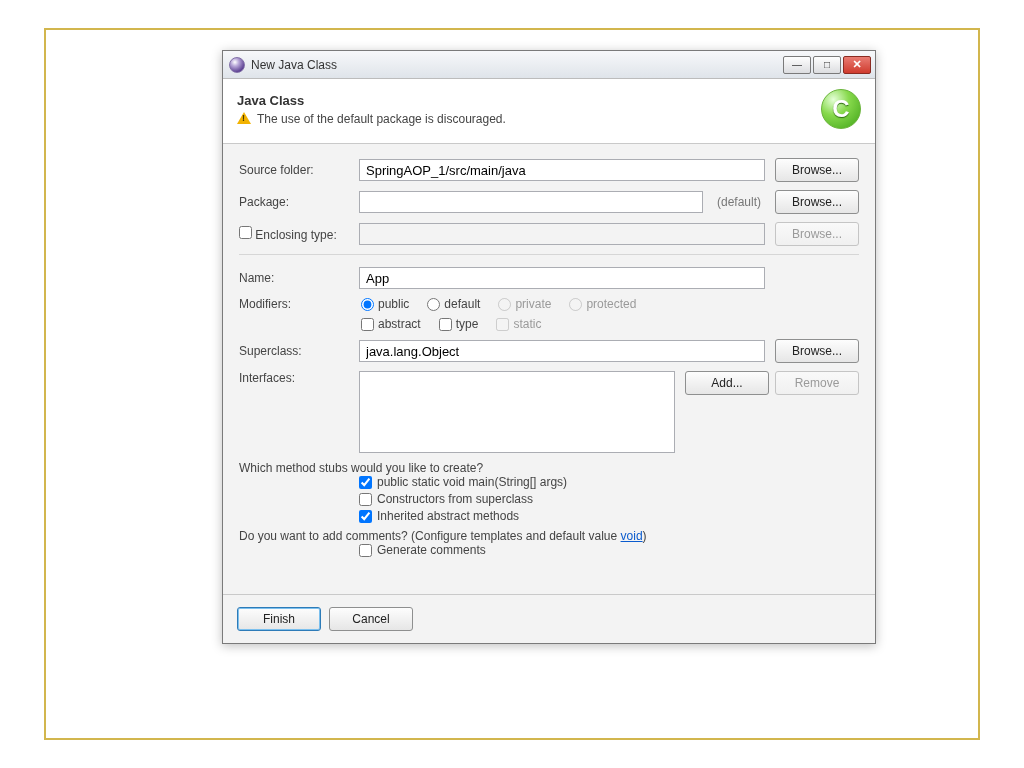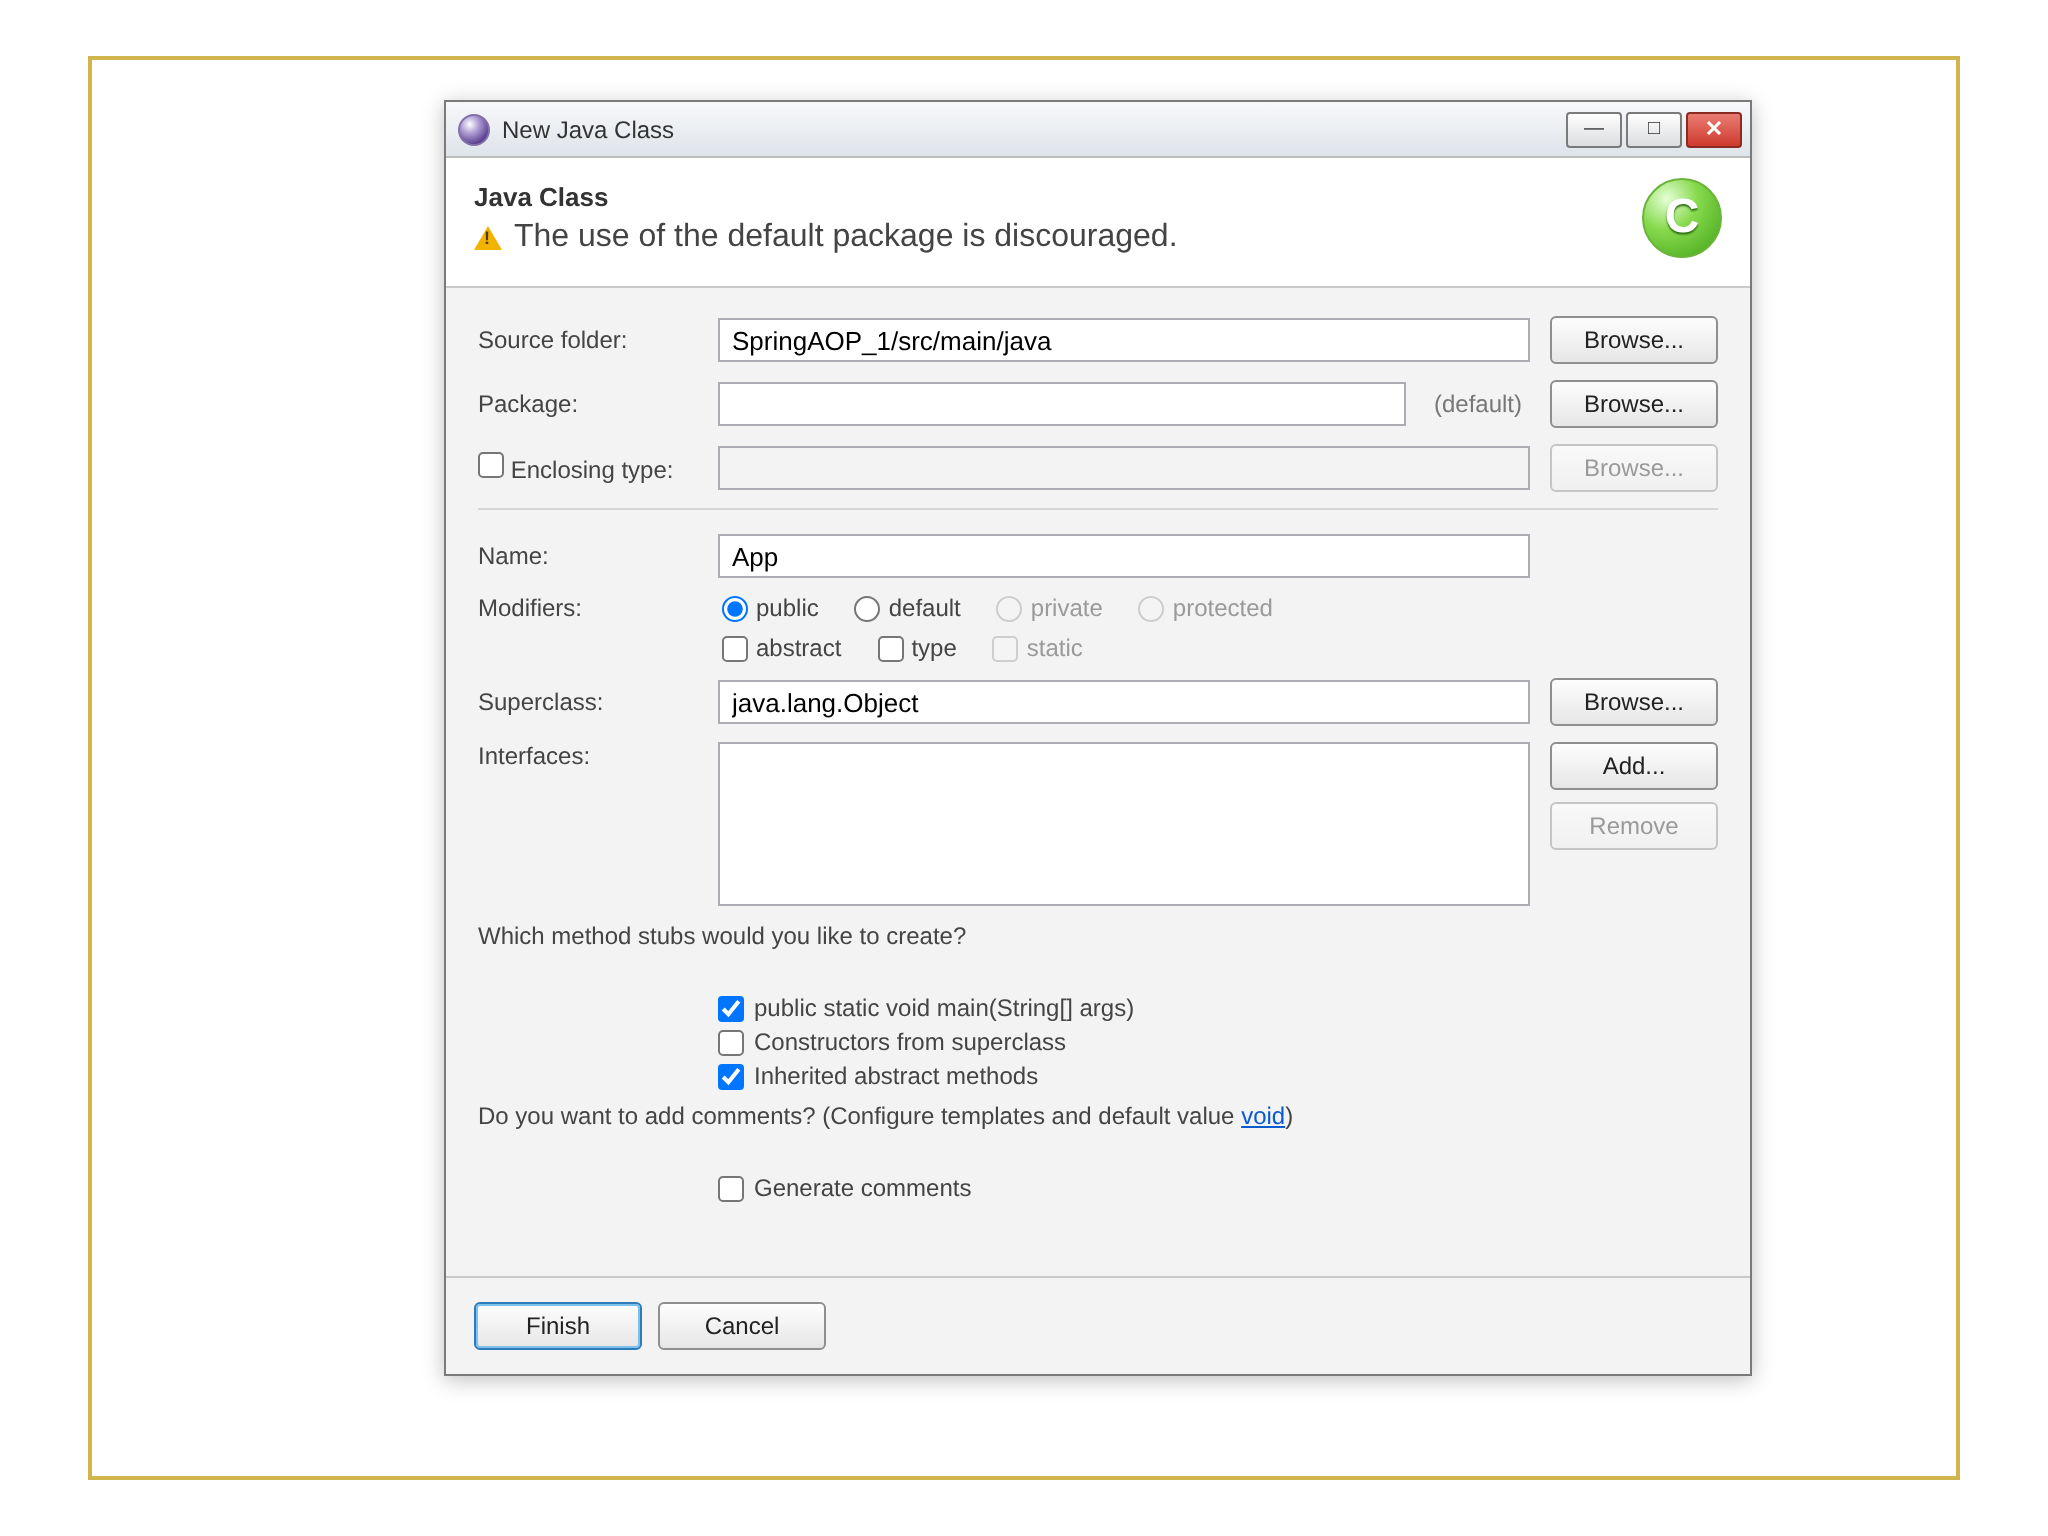--- a/index.html
+++ b/index.html
@@ -61,21 +61,21 @@
   }
   .banner {
     background: #fff;
     padding: 10px 14px 14px 14px;
     border-bottom: 1px solid #c9c9c9;
     display: flex;
     align-items: center;
   }
   .banner-left { flex: 1; }
   .banner-title { font-weight: bold; font-size: 13px; margin-bottom: 4px; }
-  .banner-msg { display: flex; align-items: center; gap: 6px; font-size: 16px; color: #444; }
+  .banner-msg { display: flex; gap: 6px; font-size: 12px; color: #444; }
   .warn-icon {
     width: 0; height: 0;
     border-left: 7px solid transparent;
     border-right: 7px solid transparent;
     border-bottom: 12px solid #f2b200;
     position: relative;
   }
   .warn-icon::after {
     content: "!";
     position: absolute;
@@ -129,23 +129,23 @@
   .btn.default { border-color: #2d7bb8; box-shadow: 0 0 0 1px #7cc0ee inset; }
   .sep { border: none; border-top: 1px solid #d6d6d6; margin: 6px 0 12px 0; }
   .modrow { display: flex; align-items: center; gap: 18px; padding-left: 2px; }
   .modrow label { display: flex; align-items: center; gap: 4px; color: #444; }
   .modrow label.dis { color: #9a9a9a; }
   .listbox {
     width: 100%; height: 82px;
     border: 1px solid #abadb3;
     background: #fff;
   }
-  .sidebtns { display: flex; flex-direction: column; gap: 6px; }
+  .sidebtns { display: flex; flex-direction: row; gap: 6px; }
   .section-q { margin-top: 6px; color: #444; }
-  .indent { margin-left: 120px; margin-top: 22px; }
+  .indent { margin-left: 120px; margin-top: 0; }
   .indent label { display: flex; align-items: center; gap: 5px; margin-bottom: 3px; color: #444; }
   .link { color: #0a5bce; text-decoration: underline; cursor: pointer; }
   .footer {
     border-top: 1px solid #c9c9c9;
     padding: 12px 14px;
     display: flex;
     justify-content: flex-start;
     gap: 8px;
     background: #f3f3f3;
   }

